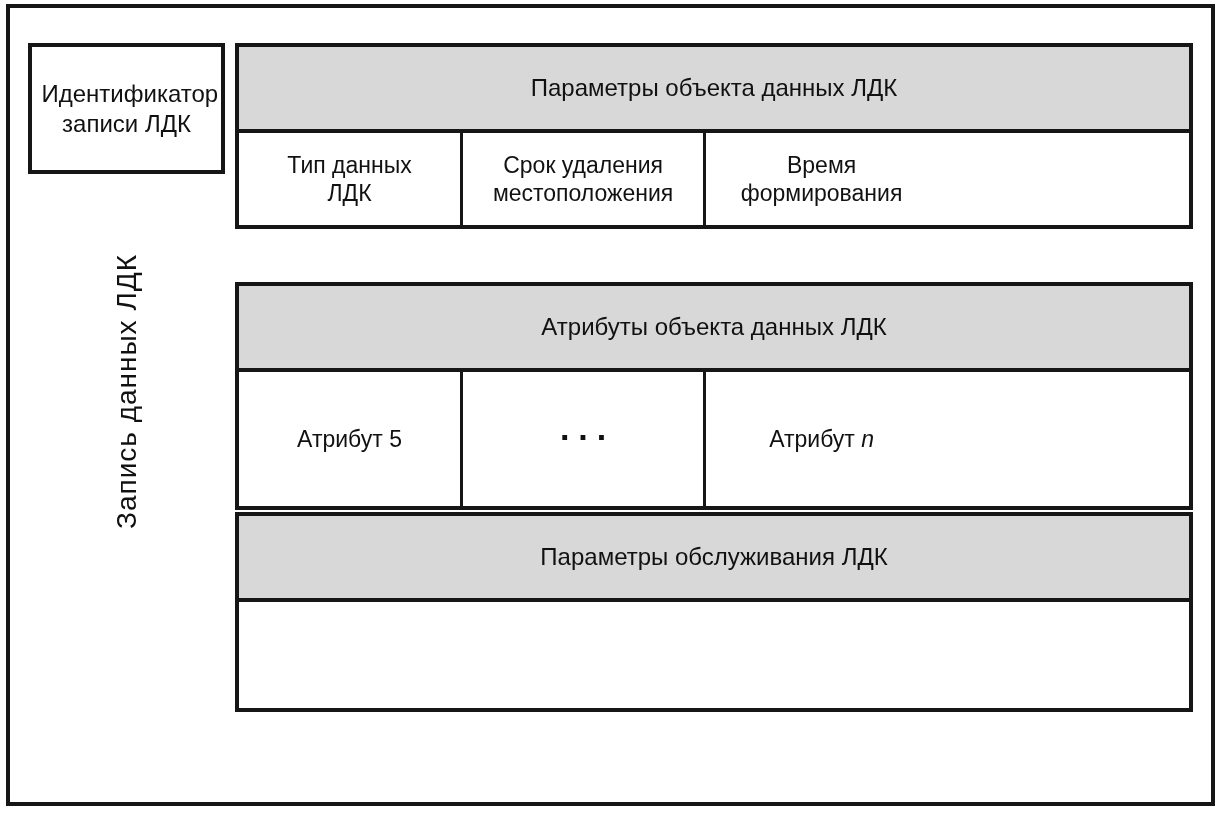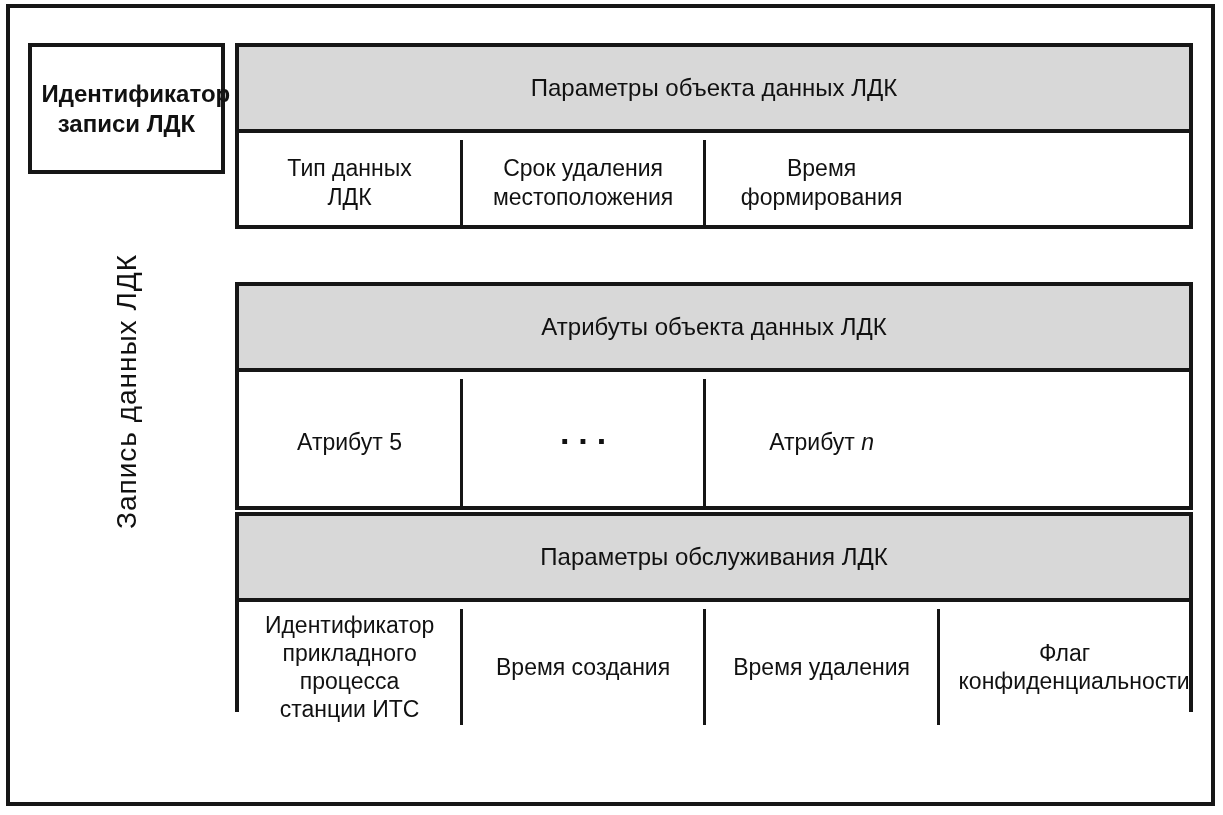--- a/index.html
+++ b/index.html
@@ -28,21 +28,21 @@
     background: var(--page-bg);
   }
   .id-box {
     position: absolute;
     left: 28px; top: 43px;
     width: 197px; height: 131px;
     border: 4px solid var(--line);
     background: #fff;
     display: flex; align-items: center; justify-content: center;
     text-align: center;
-    font-size: 24px; line-height: 1.25; font-weight: bold;
+    font-size: 24px; line-height: 1.25;
   }
   .id-box .w { display: inline-block; max-width: 170px; }
   .side-label {
     position: absolute;
     left: 95px; top: 256px;
     width: 64px; height: 270px;
     display: flex; align-items: center; justify-content: center;
     writing-mode: vertical-rl;
     transform: rotate(180deg);
     font-size: 28px;
@@ -65,21 +65,20 @@
     background: var(--header-bg);
     border-bottom: 4px solid var(--line);
     display: flex; align-items: center; justify-content: center;
     font-size: 24px;
     text-align: center;
   }
   .trow {
     flex: 1;
     display: grid;
     grid-template-columns: 223fr 245fr 236fr 254fr;
-    margin-top: 7px;
   }
   .cell {
     display: flex; align-items: center; justify-content: center;
     text-align: center;
     font-size: 23px; line-height: 1.22;
     padding: 2px 6px;
     background: #fff;
   }
   .cell + .cell { border-left: 3px solid var(--line); }
   .cell .w { display: inline-block; }
@@ -134,28 +133,14 @@
         <span class="w dots">...</span>
       </div>
       <div class="cell">
         <span class="w"><span>Атрибут</span> <span class="var-n">n</span></span>
       </div>
     </div>
   </div>
 
   <div class="tbl tbl-3">
     <div class="thead">Параметры обслуживания ЛДК</div>
-    <div class="trow">
-      <div class="cell">
-        <span class="w w-185">Идентификатор прикладного процесса станции ИТС</span>
-      </div>
-      <div class="cell">
-        <span class="w">Время создания</span>
-      </div>
-      <div class="cell">
-        <span class="w">Время удаления</span>
-      </div>
-      <div class="cell">
-        <span class="w w-210">Флаг конфиденциальности</span>
-      </div>
-    </div>
   </div>
 </div>
 
 </body></html>

